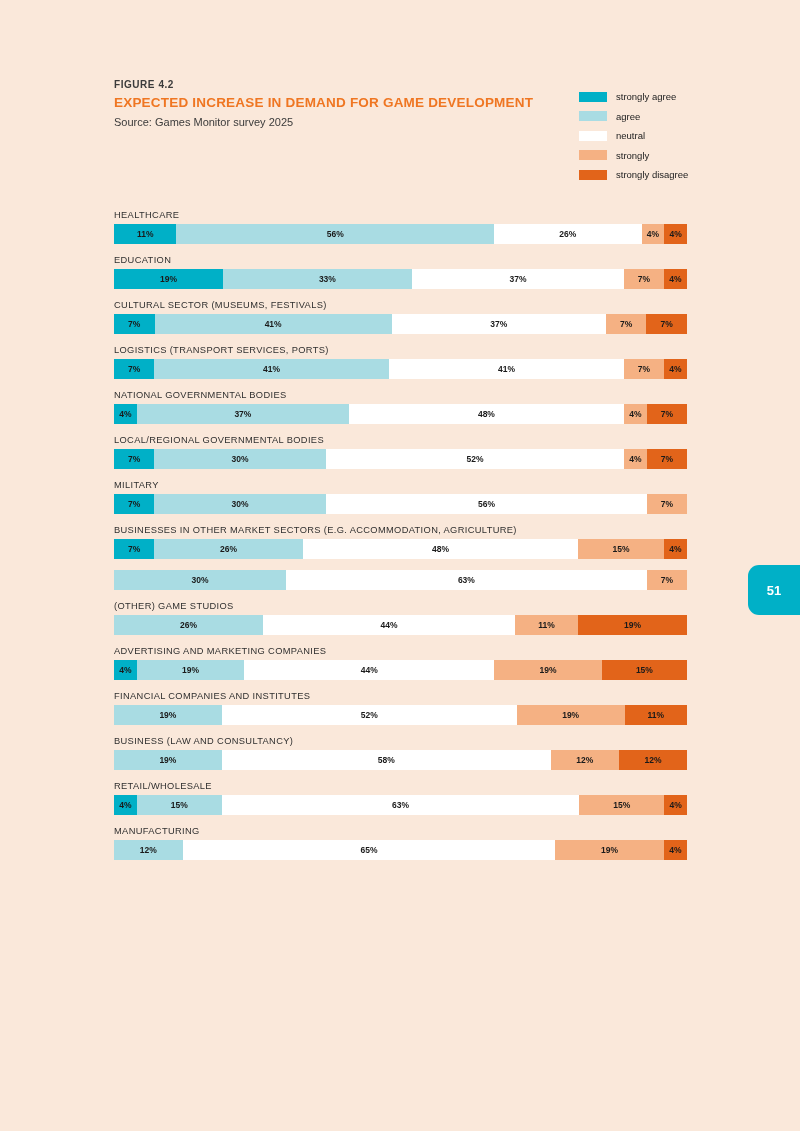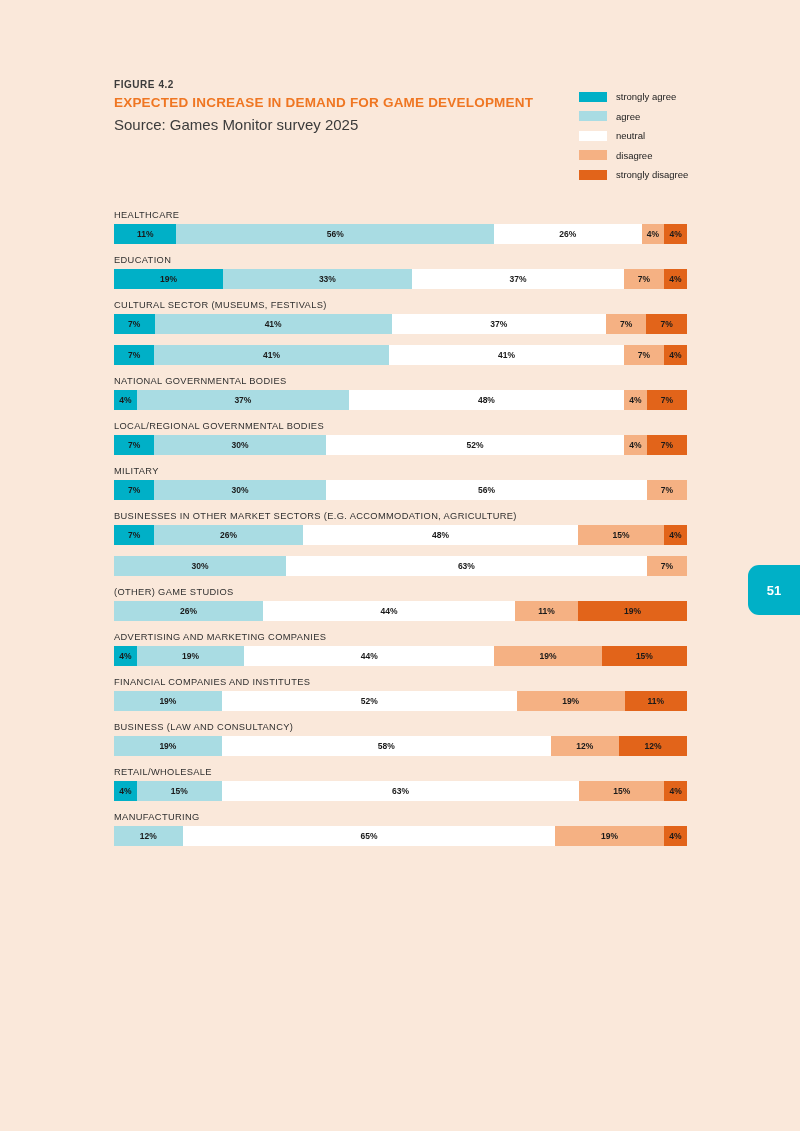--- a/index.html
+++ b/index.html
@@ -37,21 +37,21 @@
   }
   .fig-title {
     font-size: 13.5px;
     font-weight: bold;
     letter-spacing: 0.2px;
     color: #ef7622;
     margin: 0 0 6px 0;
     white-space: nowrap;
   }
   .fig-source {
-    font-size: 15px;
+    font-size: 11px;
     color: #3b3b3b;
     margin: 0;
   }
 
   
   .legend {
     position: absolute;
     left: 579px;
     top: 87px;
   }
@@ -148,21 +148,21 @@
       <div class="legend-row">
         <span class="legend-swatch" style="background: rgb(169, 220, 227);"></span>
         <span class="legend-text">agree</span>
       </div>
       <div class="legend-row">
         <span class="legend-swatch" style="background: rgb(255, 255, 255);"></span>
         <span class="legend-text">neutral</span>
       </div>
       <div class="legend-row">
         <span class="legend-swatch" style="background: rgb(245, 177, 131);"></span>
-        <span class="legend-text">disagree</span>
+        <span class="legend-text">strongly</span>
       </div>
       <div class="legend-row">
         <span class="legend-swatch" style="background: rgb(226, 100, 26);"></span>
         <span class="legend-text">strongly disagree</span>
       </div>
     </div>
 
   <div class="chart">
       <div class="row">
         <div class="row-label">HEALTHCARE</div>
@@ -218,20 +218,21 @@
           </div>
           <div class="seg s3" style="width: 7.07071%;">
             <span>7%</span>
           </div>
           <div class="seg s4" style="width: 7.07071%;">
             <span>7%</span>
           </div>
         </div>
       </div>
       <div class="row">
+        <div class="row-label">LOGISTICS (TRANSPORT SERVICES, PORTS)</div>
         <div class="bar">
           <div class="seg s0" style="width: 7%;">
             <span>7%</span>
           </div>
           <div class="seg s1" style="width: 41%;">
             <span>41%</span>
           </div>
           <div class="seg s2" style="width: 41%;">
             <span>41%</span>
           </div>

